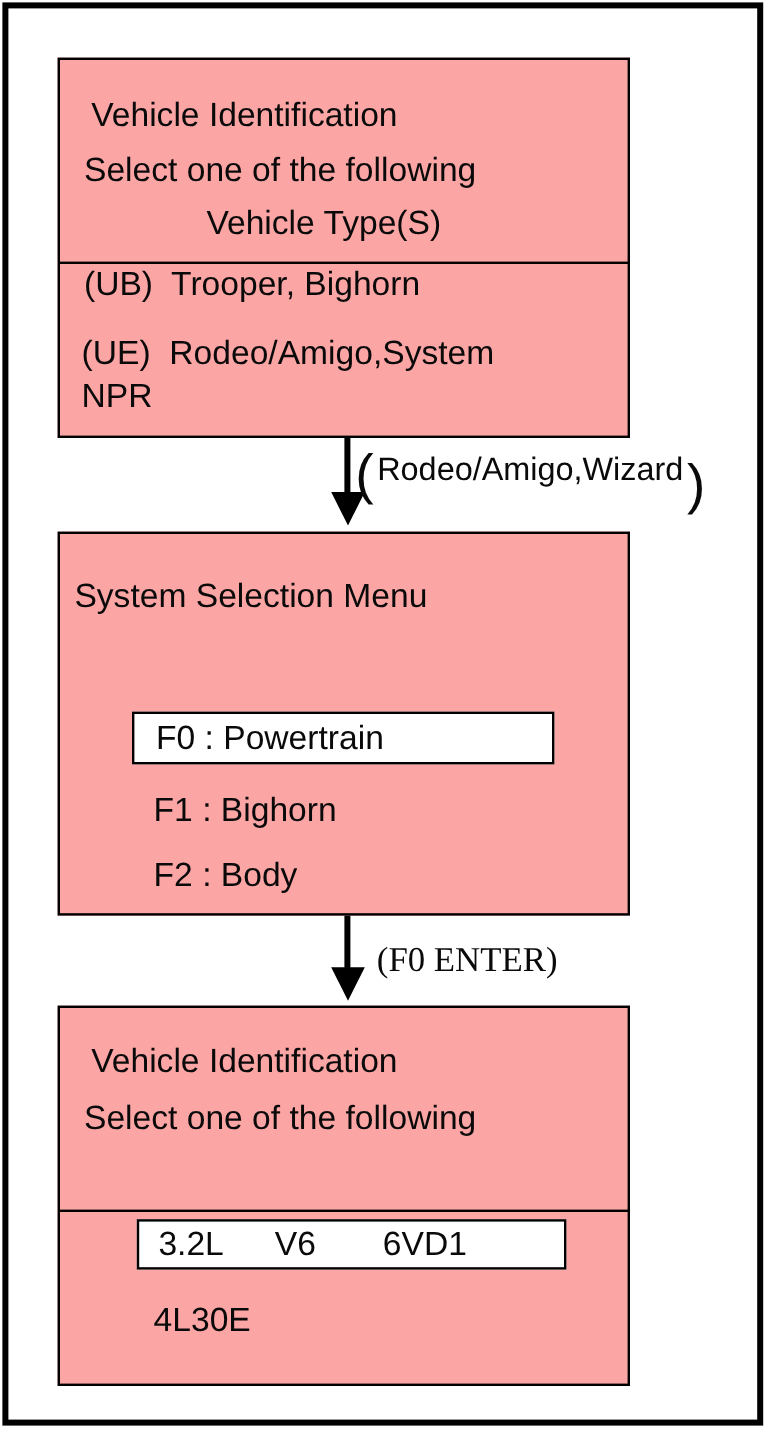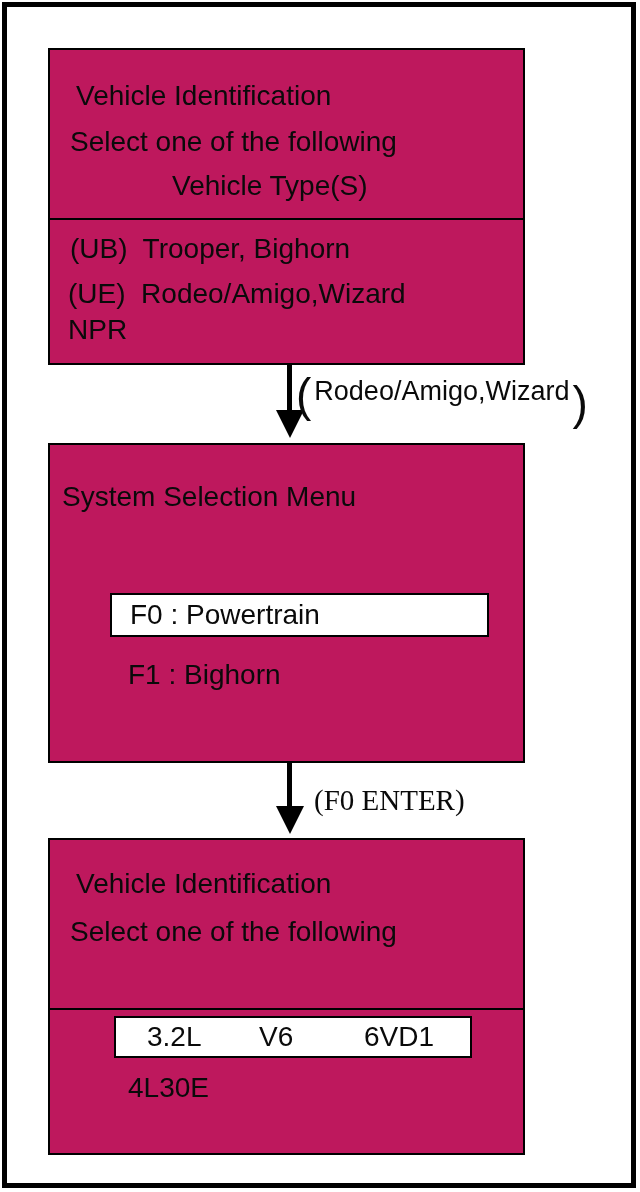--- a/index.html
+++ b/index.html
@@ -11,21 +11,21 @@
     color: #0a0a0a;
     overflow: hidden;
   }
   .frame {
     position: absolute; left: 2px; top: 2px;
     width: 634px; height: 1186px;
     border: 5px solid #000;
   }
   .panel {
     position: absolute;
-    background: #be185d;
+    background: #fca5a5;
     border: 2px solid #000;
     padding-left: 32px;
   }
   .t {
     position: absolute;
     white-space: pre;
     font-size: 28px;
     line-height: 32px;
     color: #0a0a0a;
   }
@@ -35,21 +35,21 @@
   }
   .sel-box {
     position: absolute;
     border: 2px solid #000;
     display: flex;
     align-items: center;
     background: #fff;
   }
   .sel-box .t-inline { font-size: 28px; white-space: pre; }
   .row-cols { display: flex; }
-  .row-cols span { display: inline-block; white-space: pre; margin-left: 15px; }
+  .row-cols span { display: inline-block; white-space: pre; }
   .vline { position: absolute; width: 5px; background: #000; }
   .ah {
     position: absolute; width: 0; height: 0;
     border-left: 14px solid transparent;
     border-right: 14px solid transparent;
     border-top: 28px solid #000;
   }
   .a1label { position: absolute; left: 296px; top: 370px; display: flex; align-items: flex-start; }
   .paren { font-size: 46px; line-height: 50px; font-weight: 400; }
   .paren.close { align-self: center; margin-top: 8px; }
@@ -61,52 +61,53 @@
 </head>
 <body>
 
 <div class="frame"></div>
 
 <div class="panel" style="left:48px; top:48px; width:477px; height:317px;">
   <div class="t" style="left:26px; top:30px;">Vehicle Identification</div>
   <div class="t" style="left:20px; top:76px;">Select one of the following</div>
   <div class="t" style="left:122px; top:120px;">Vehicle Type(S)</div>
   <div class="divider" style="top:168px;"></div>
-  <div class="t" style="left:20px; top:183px;">(UB)  Trooper, Bighorn</div>
-  <div class="t" style="left:18px; top:228px;">(UE)  Rodeo/Amigo,Wizard</div>
+  <div class="t" style="left:20px; top:171px;">(UB)  Trooper, Bighorn</div>
+  <div class="t" style="left:18px; top:228px;">(UE)  Rodeo/Amigo,System</div>
   <div class="t" style="left:18px; top:264px;">NPR</div>
 </div>
 
 <div class="vline" style="left:287px; top:365px; height:48px;"></div>
 <div class="ah" style="left:276px; top:410px;"></div>
 <div class="a1label">
   <span class="paren">(</span>
   <span class="a1lines">
     <span class="a1line1">Rodeo/Amigo,Wizard</span>
   </span>
   <span class="paren close">)</span>
 </div>
 
 <div class="panel" style="left:48px; top:443px; width:477px; height:320px;">
   <div class="t" style="left:12px; top:36px;">System Selection Menu</div>
-  <div class="sel-box" style="left:60px; top:148px; width:379px; height:44px; padding-left:18px;">
+  <div class="sel-box" style="left:60px; top:148px; width:352px; height:44px; padding-left:18px;">
     <span class="t-inline">F0 : Powertrain</span>
   </div>
   <div class="t" style="left:78px; top:214px;">F1 : Bighorn</div>
+  <div class="t" style="left:78px; top:268px;">F2 : Body</div>
 </div>
 
 <div class="vline" style="left:287px; top:763px; height:46px;"></div>
 <div class="ah" style="left:276px; top:806px;"></div>
 <div class="a2label">(F0 ENTER)</div>
 
 <div class="panel" style="left:48px; top:838px; width:477px; height:317px;">
   <div class="t" style="left:26px; top:28px;">Vehicle Identification</div>
   <div class="t" style="left:20px; top:76px;">Select one of the following</div>
   <div class="divider" style="top:168px;"></div>
   <div class="sel-box" style="left:64px; top:176px; width:358px; height:42px; padding-left:16px;">
     <span class="t-inline row-cols">
       <span style="width:97px;">3.2L</span>
       <span style="width:90px;">V6</span>
       <span>6VD1</span>
     </span>
   </div>
-  <div class="t" style="left:78px; top:232px;">4L30E</div>
+  <div class="t" style="left:78px; top:244px;">4L30E</div>
 </div>
 
 </body></html>

